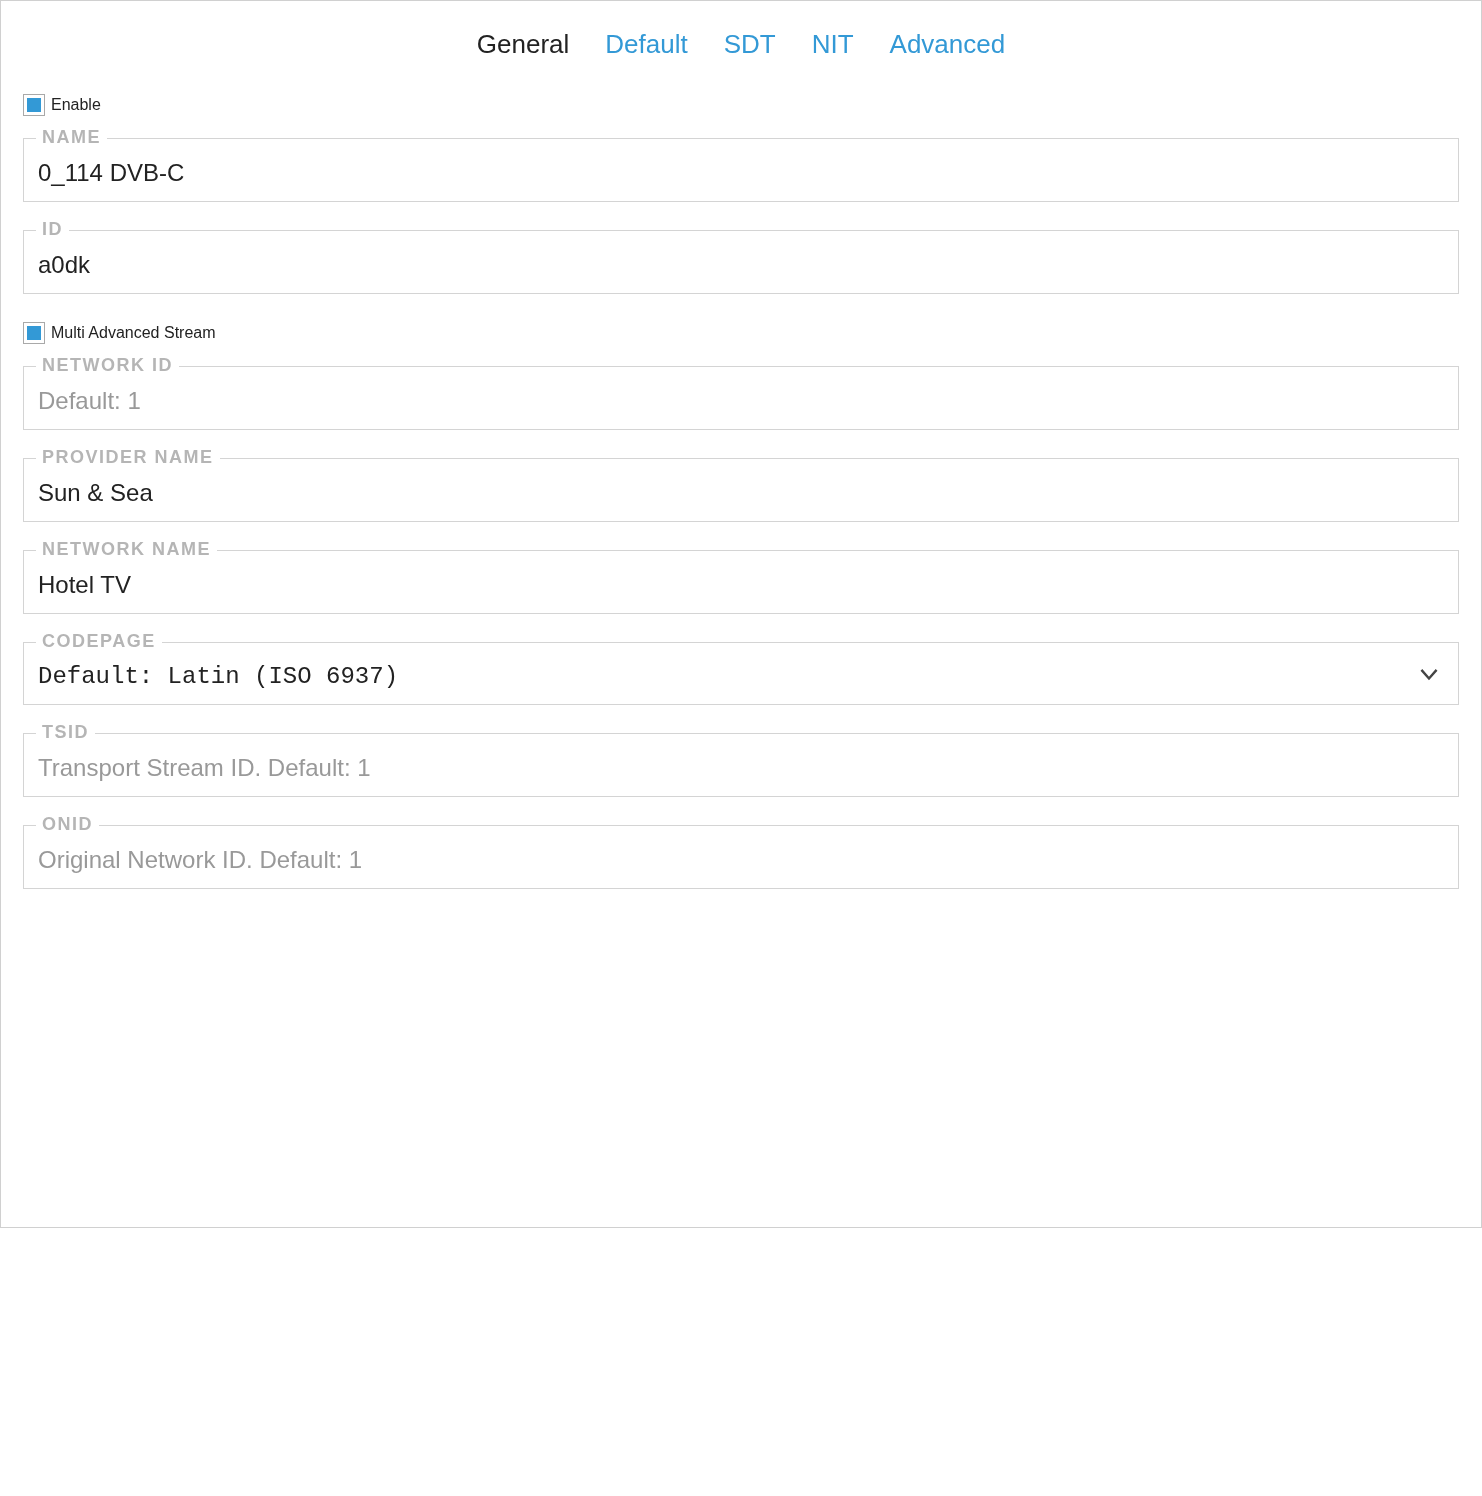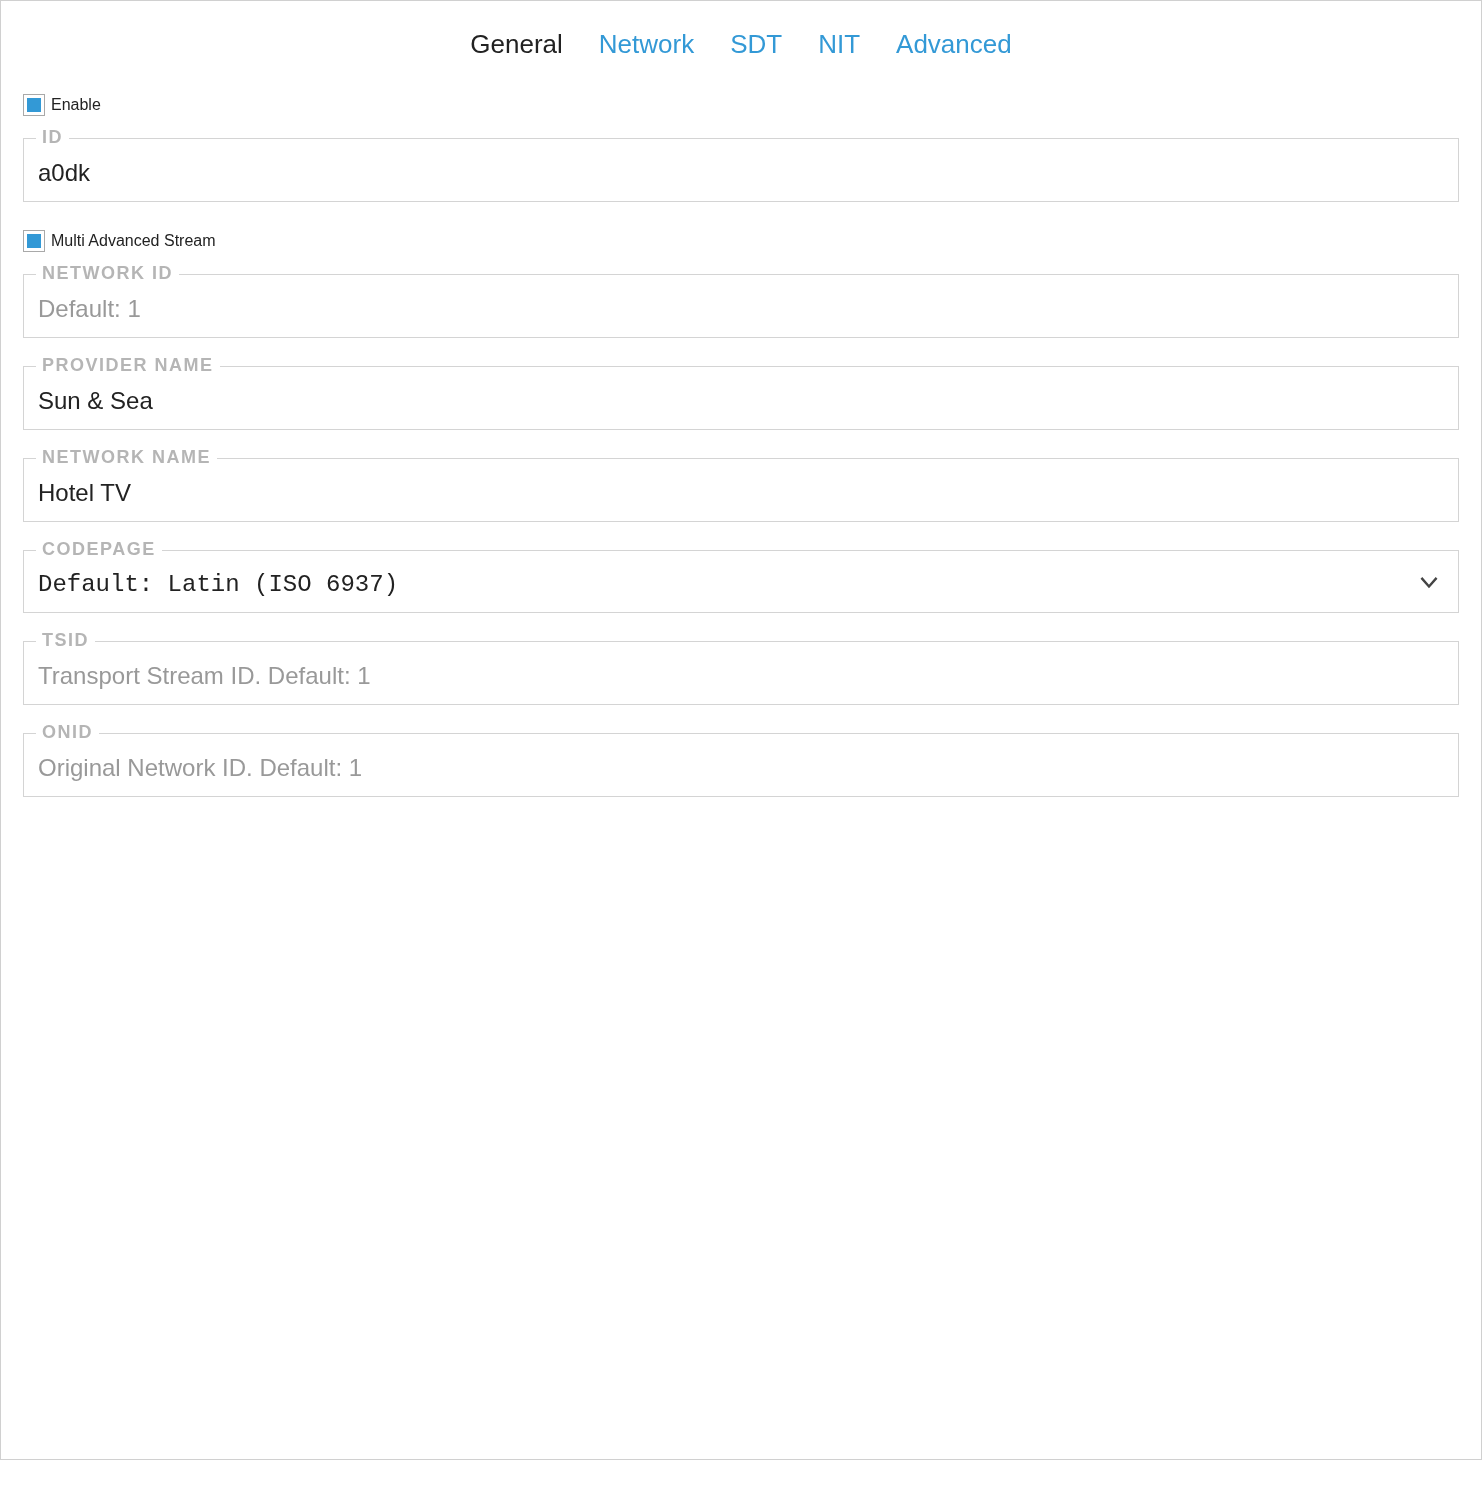--- a/index.html
+++ b/index.html
@@ -6,21 +6,21 @@
   body {
     margin: 0;
     padding: 0;
     font-family: -apple-system, "Helvetica Neue", Helvetica, Arial, sans-serif;
     font-size: 22px;
     color: #333;
     background: #fff;
   }
   .panel {
     width: 1482px;
-    height: 1460px;
+    height: 1228px;
     border: 1px solid #d0d0d0;
     padding: 28px 22px 8px 22px;
     background: #fff;
   }
   .tabs {
     display: flex;
     justify-content: center;
     gap: 36px;
     margin-bottom: 34px;
   }
@@ -107,31 +107,35 @@
     fill: none;
   }
 </style>
 </head>
 <body>
 
 <div class="panel">
 
   <div class="tabs">
     <div class="tab active">General</div>
-    <div class="tab">Network</div>
+    <div class="tab">Default</div>
     <div class="tab">SDT</div>
     <div class="tab">NIT</div>
     <div class="tab">Advanced</div>
   </div>
 
   <div class="checkbox-row">
     <div class="checkbox checked"></div>
     <span>Enable</span>
   </div>
 
+  <div class="field">
+    <span class="field-label">NAME</span>
+    <input class="field-input" value="0_114 DVB-C" style="">
+  </div>
 
   <div class="field">
     <span class="field-label">ID</span>
     <input class="field-input" value="a0dk" style="">
   </div>
 
   <div class="checkbox-row">
     <div class="checkbox checked"></div>
     <span>Multi Advanced Stream</span>
   </div>

